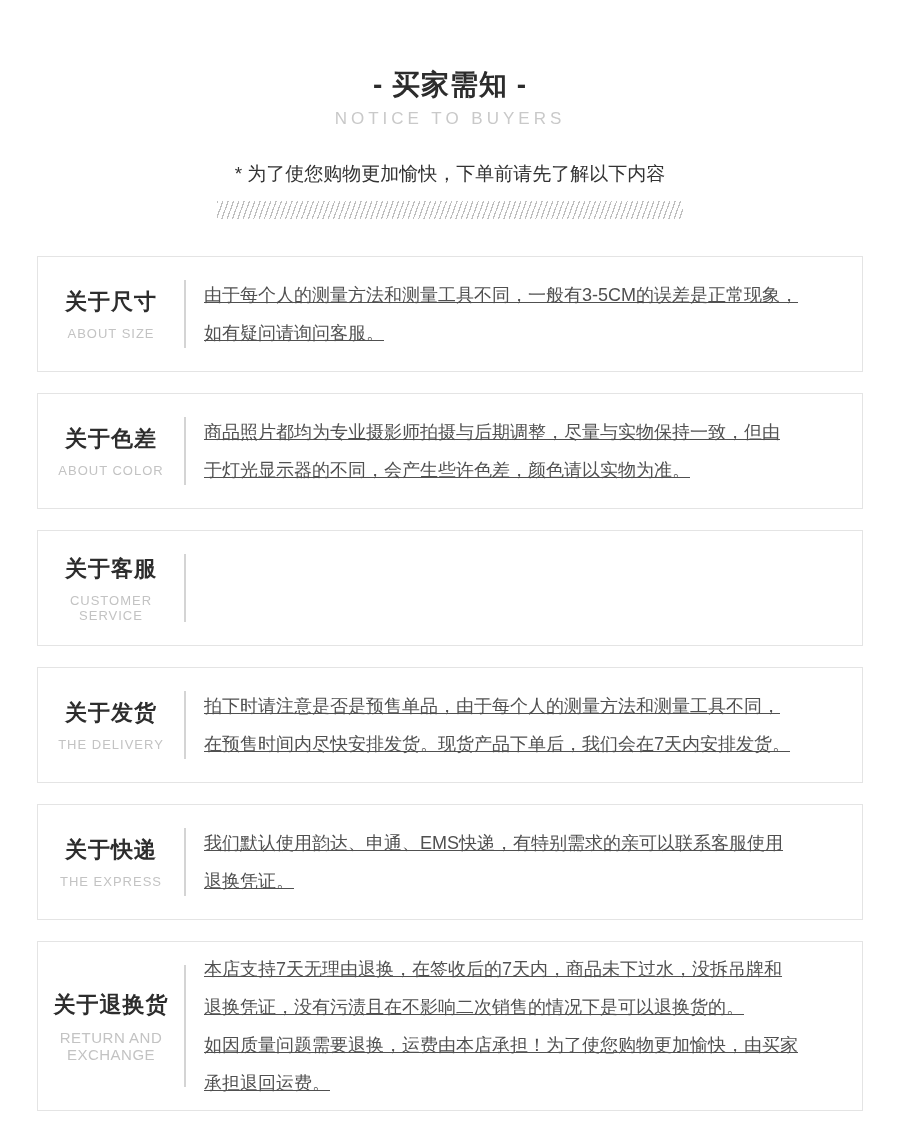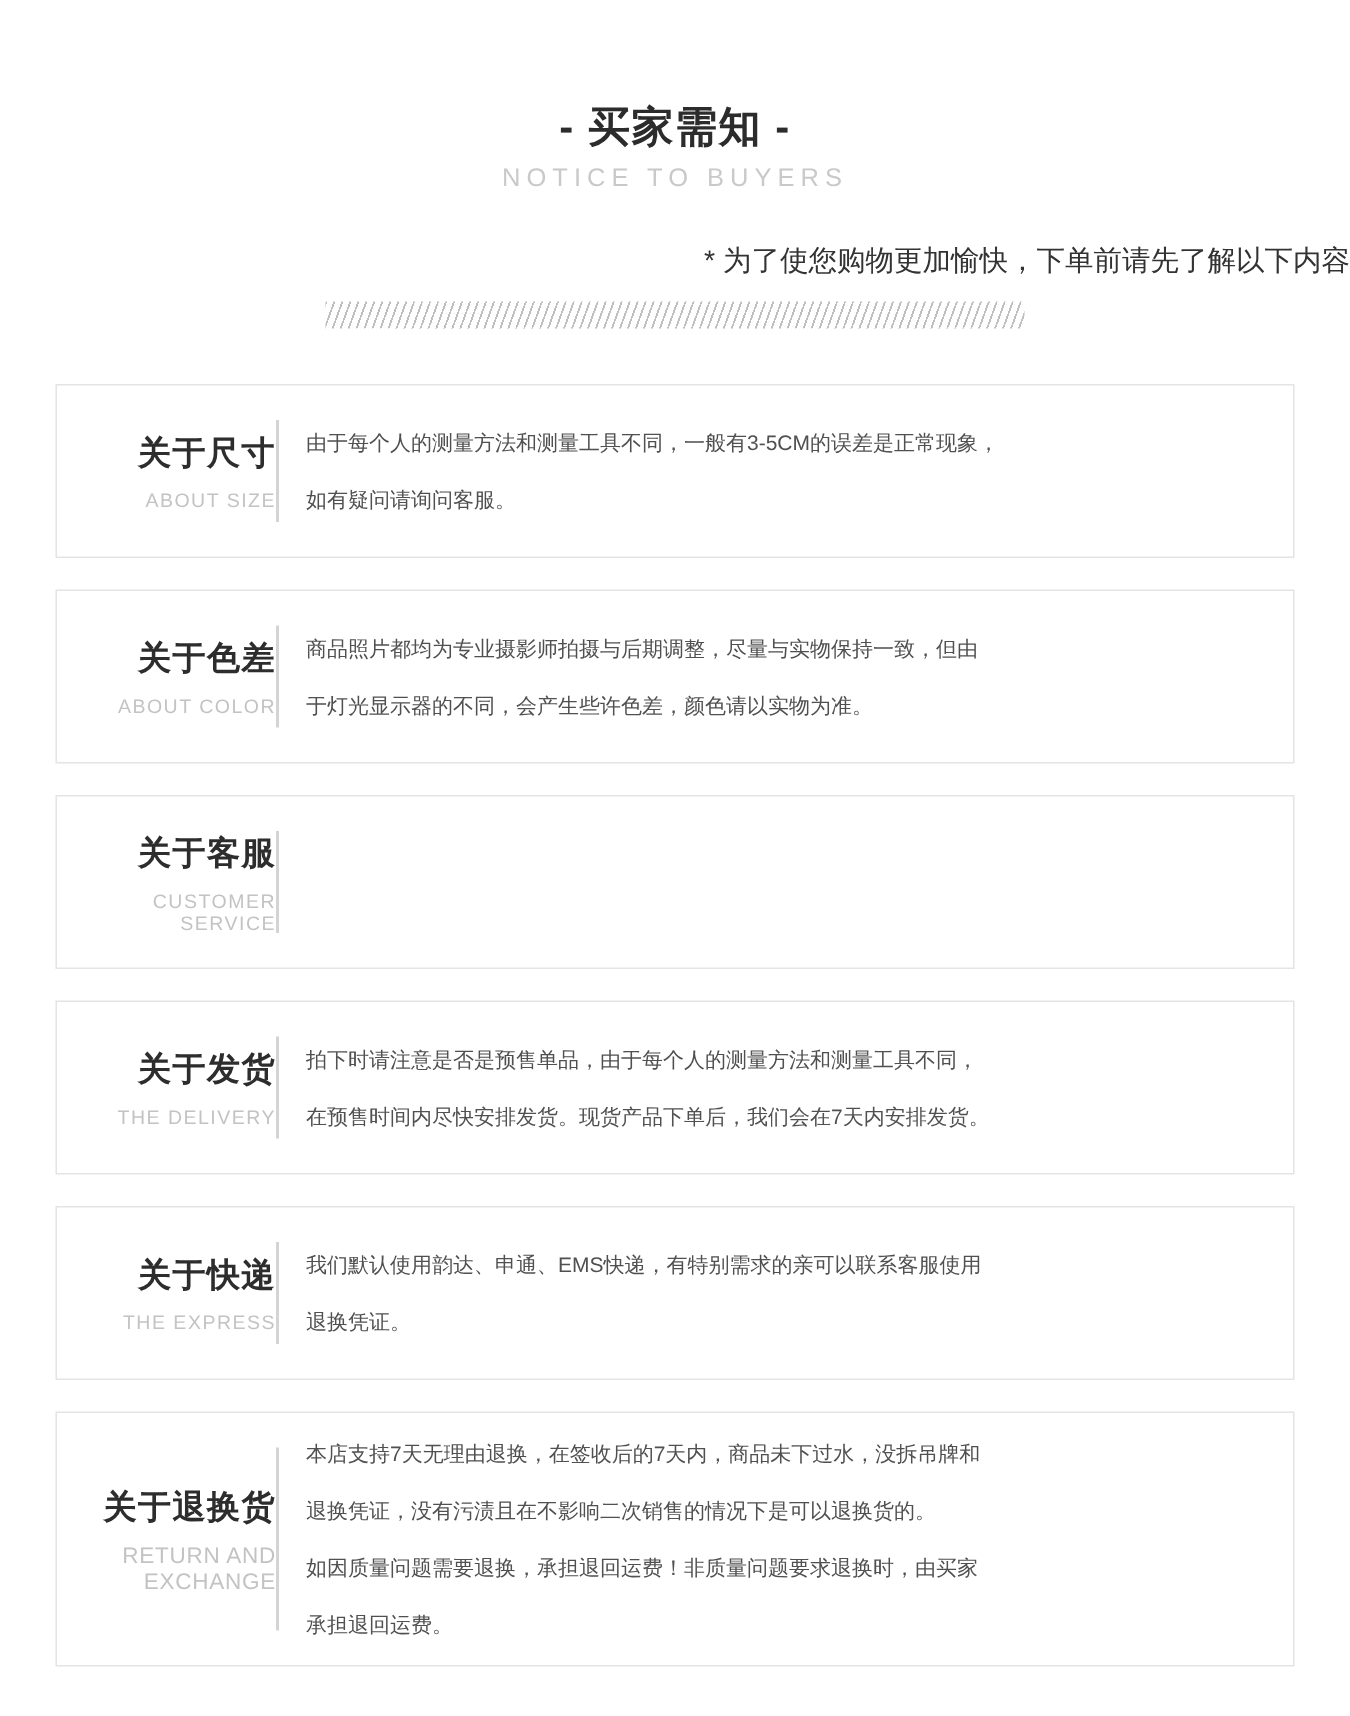--- a/index.html
+++ b/index.html
@@ -24,21 +24,21 @@
     letter-spacing: 1px;
   }
   .subtitle {
     margin-top: 5px;
     font-size: 17px;
     letter-spacing: 4px;
     color: #c9c9c9;
   }
   .note {
     margin-top: 32px;
-    text-align: right;
+    text-align: center;
     font-size: 19px;
     color: #333333;
   }
   .slashes {
     width: 466px;
     height: 18px;
     margin: 14px auto 0;
     background: repeating-linear-gradient(
       110deg,
       #bfbfbf 0, #bfbfbf 1.2px,
@@ -52,21 +52,21 @@
     align-items: center;
     height: 116px;
     margin-bottom: 21px;
     border: 1px solid #e4e4e4;
     background: #ffffff;
   }
   .section.tall { height: 170px; }
   .label-col {
     width: 146px;
     flex: none;
-    text-align: right;
+    text-align: center;
   }
   .label-cn {
     font-size: 22px;
     font-weight: bold;
     color: #2d2d2d;
     letter-spacing: 1px;
   }
   .label-en {
     margin-top: 9px;
     font-size: 13px;
@@ -80,24 +80,25 @@
   .vdivider {
     width: 2px;
     align-self: stretch;
     margin: 23px 0;
     background: #d4d4d4;
     flex: none;
   }
   .content {
     flex: 1;
     padding: 0 14px 0 18px;
-    font-size: 14px;
+    font-size: 18px;
     line-height: 38px;
     color: #505050;
     overflow: hidden;
+    text-decoration: underline;
   }
   .content .line { white-space: nowrap; }
 </style>
 </head>
 <body>
 
 <div class="page">
 
   <div class="header">
     <div class="title">- 买家需知 -</div>
@@ -168,19 +169,19 @@
 
     <div class="section tall">
       <div class="label-col">
         <div class="label-cn">关于退换货</div>
         <div class="label-en small">RETURN AND EXCHANGE</div>
       </div>
       <div class="vdivider"></div>
       <div class="content">
         <div class="line">本店支持7天无理由退换，在签收后的7天内，商品未下过水，没拆吊牌和</div>
         <div class="line">退换凭证，没有污渍且在不影响二次销售的情况下是可以退换货的。</div>
-        <div class="line">如因质量问题需要退换，承担退回运费！非质量问题要求退换时，由买家</div>
+        <div class="line">如因质量问题需要退换，运费由本店承担！为了使您购物更加愉快，由买家</div>
         <div class="line">承担退回运费。</div>
       </div>
     </div>
 
   </div>
 </div>
 
 </body></html>

